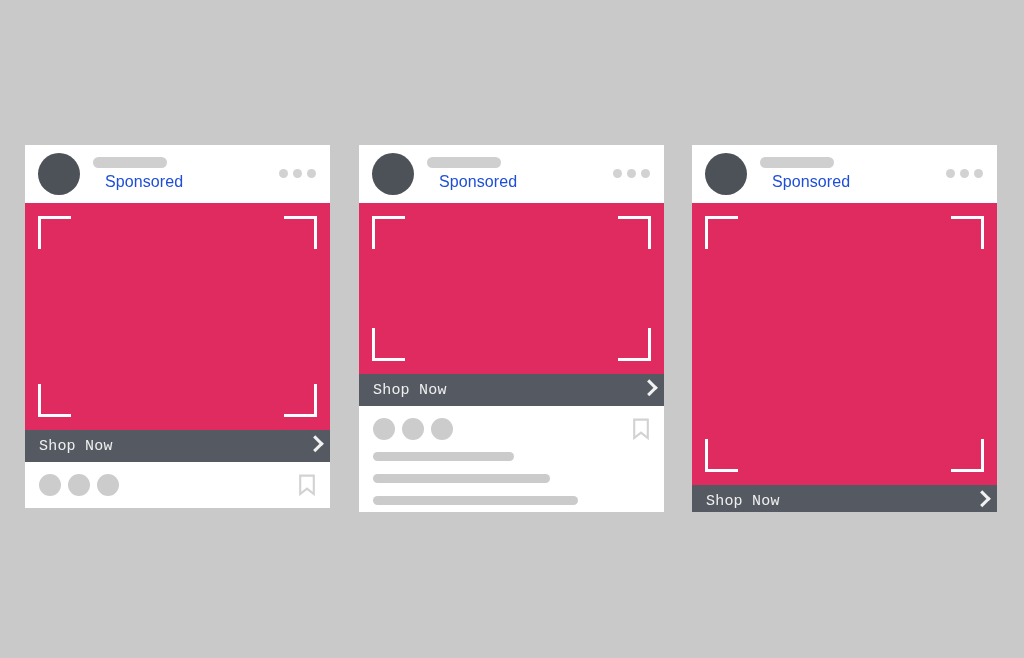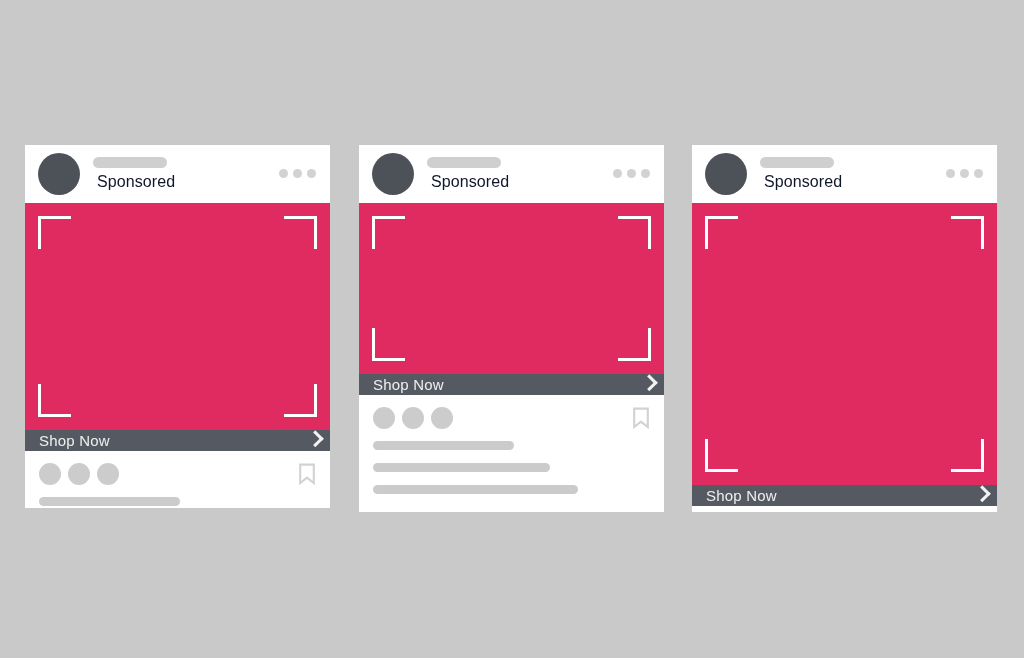--- a/index.html
+++ b/index.html
@@ -50,25 +50,25 @@
     position: absolute;
     left: 68px;
     top: 12px;
     width: 74px;
     height: 11px;
     border-radius: 6px;
     background: #cfcfcf;
   }
   .sponsored-label {
     position: absolute;
-    left: 72px;
+    left: 80px;
     top: 26px;
     font-size: 16px;
     line-height: 22px;
-    color: #0f172a;
+    color: #1d4ed8;
     letter-spacing: 0.1px;
     white-space: nowrap;
   }
   .more-dots {
     position: absolute;
     right: 14px;
     top: 24px;
     display: flex;
     gap: 5px;
   }
@@ -93,24 +93,25 @@
     border: 3px solid #ffffff;
   }
   .bracket.tl { left: 13px;  top: 13px;    border-right: none; border-bottom: none; }
   .bracket.tr { right: 13px; top: 13px;    border-left:  none; border-bottom: none; }
   .bracket.bl { left: 13px;  bottom: 13px; border-right: none; border-top:    none; }
   .bracket.br { right: 13px; bottom: 13px; border-left:  none; border-top:    none; }
 
   
   .cta-bar {
     position: relative;
-    height: 21px;
+    height: 32px;
     background: #555a62;
     display: flex;
     align-items: center;
+    font-family: Liberation Mono, monospace;
   }
   .cta-label {
     font-size: 15px;
     color: #efefef;
     margin-left: 14px;
     letter-spacing: 0.2px;
     line-height: 1;
   }
   .cta-chevron {
     position: absolute;

